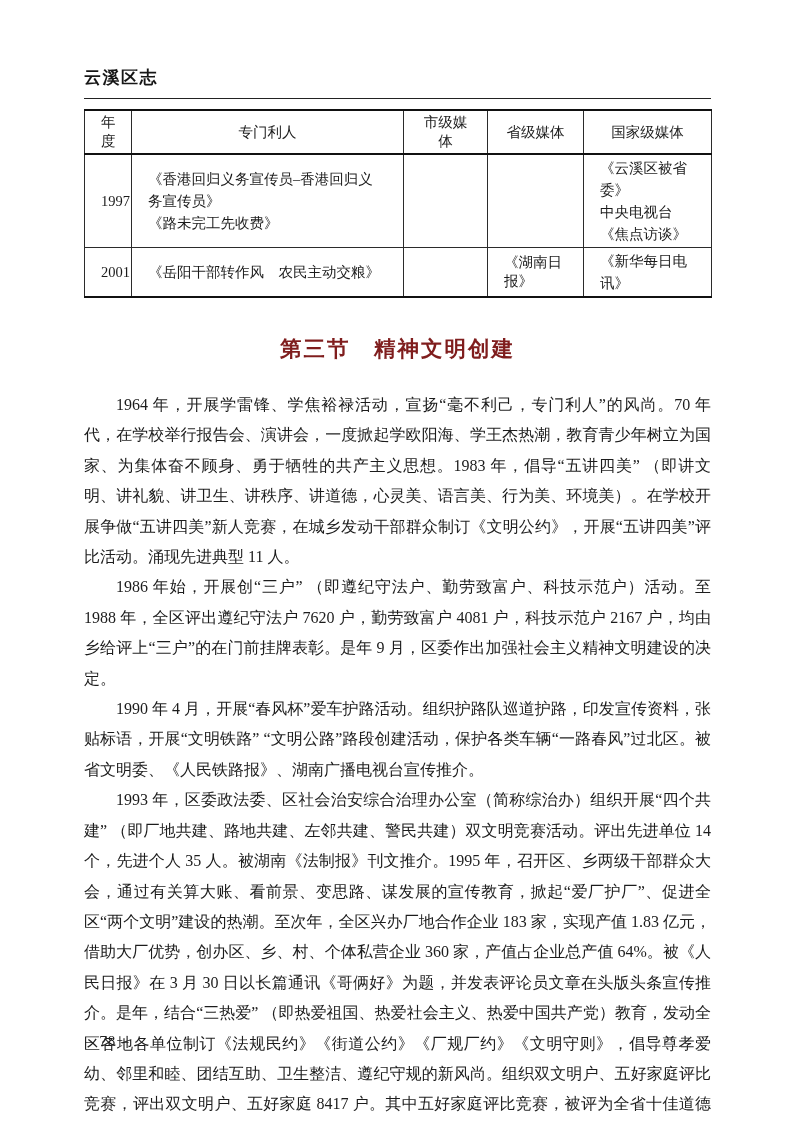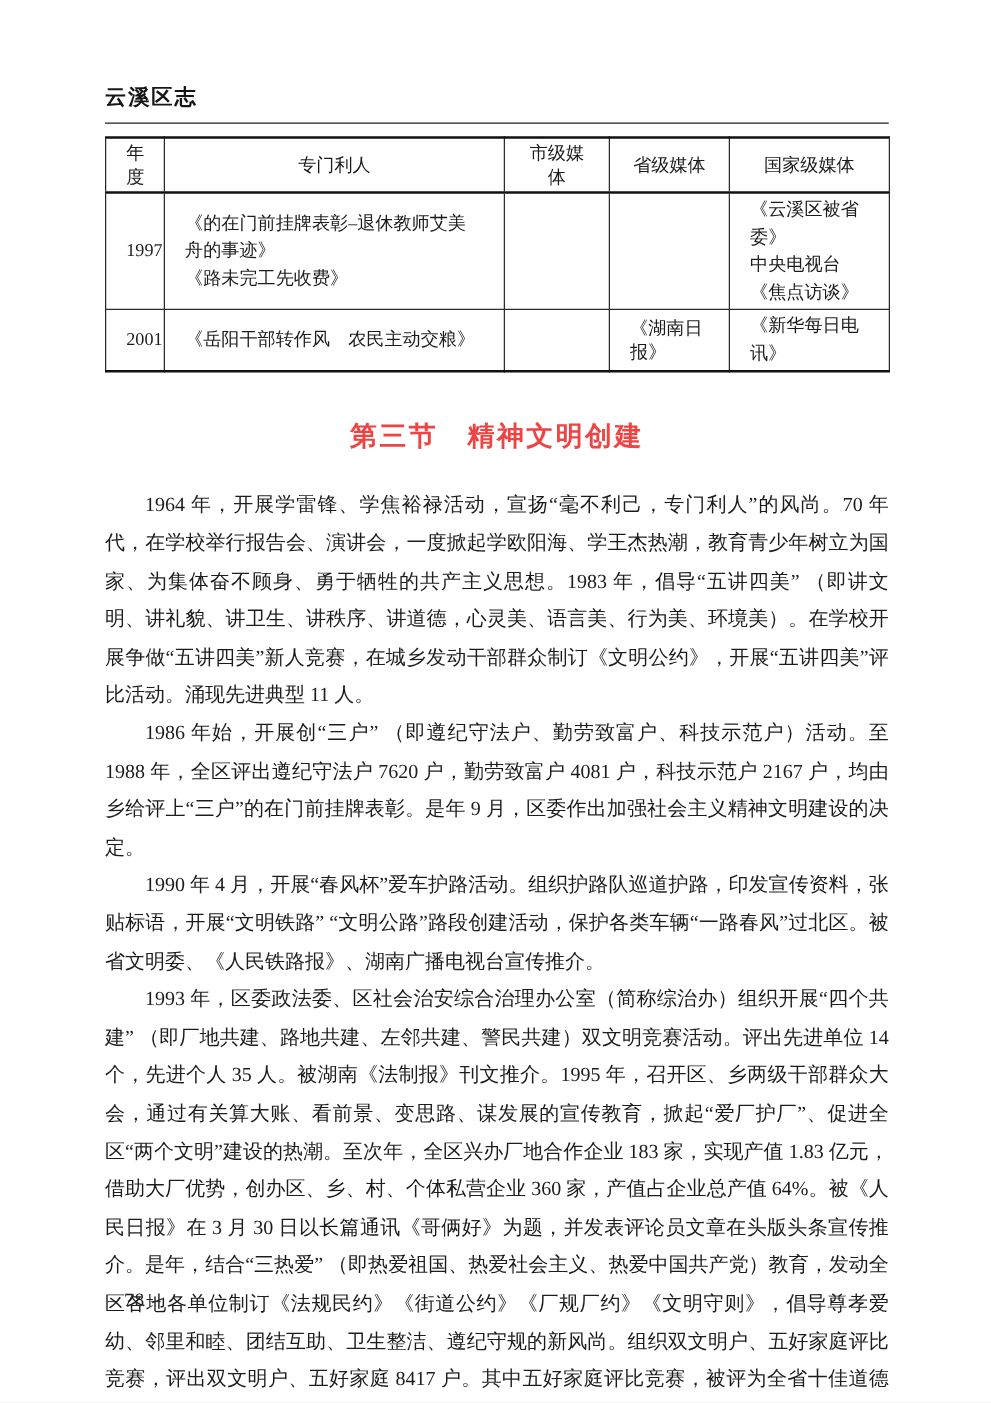--- a/index.html
+++ b/index.html
@@ -73,21 +73,21 @@
   td.c-title { text-align: left; padding-left: 9px; line-height: 22px; }
   td.c-prov { text-align: left; padding-left: 7px; }
   td.c-nat  { text-align: left; padding-left: 7px; line-height: 22px; }
   .section-heading {
     margin-top: 36px;
     text-align: center;
     font-family: "Liberation Sans", sans-serif;
     font-weight: bold;
     font-size: 21.5px;
     letter-spacing: 2px;
-    color: #ef4444;
+    color: #7f1d1d;
   }
   .body-text { margin-top: 27px; }
   .body-text p {
     font-size: 16px;
     line-height: 30.4px;
     text-align: justify;
     text-indent: 2em;
     color: #1c1c1c;
   }
   .page-number {
@@ -116,21 +116,21 @@
           <th class="col-title">专门利人</th>
           <th class="col-city">市级媒体</th>
           <th class="col-prov">省级媒体</th>
           <th class="col-nat">国家级媒体</th>
         </tr>
       </thead>
       <tbody>
         <tr class="row-1997">
           <td class="c-year">1997</td>
           <td class="c-title">
-            <div>《的在门前挂牌表彰–退休教师艾美舟的事迹》</div>
+            <div>《香港回归义务宣传员–香港回归义务宣传员》</div>
             <div>《路未完工先收费》</div>
           </td>
           <td class="c-city"></td>
           <td class="c-prov"></td>
           <td class="c-nat">
             <div>《云溪区被省委》</div>
             <div>中央电视台《焦点访谈》</div>
           </td>
         </tr>
         <tr class="row-2001">

